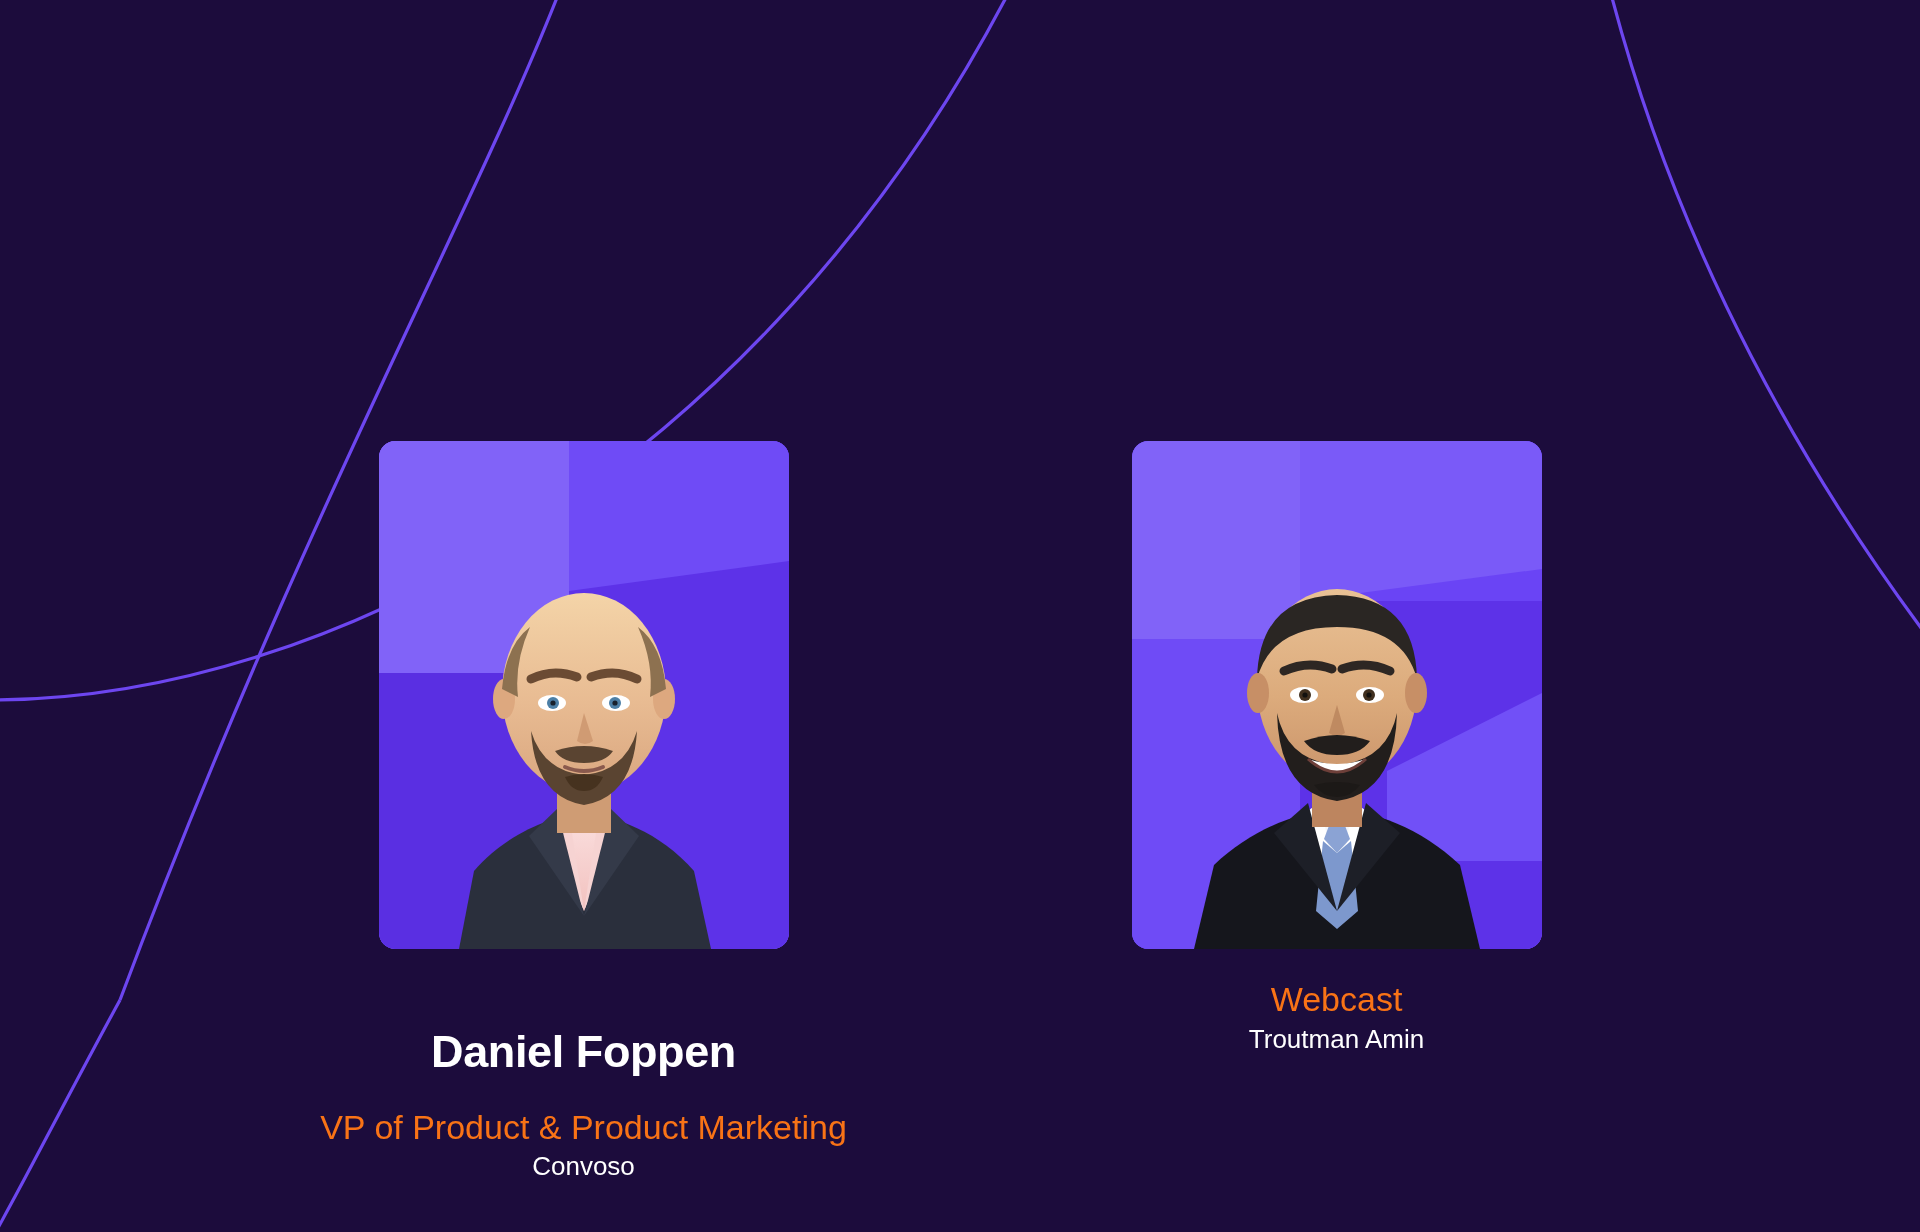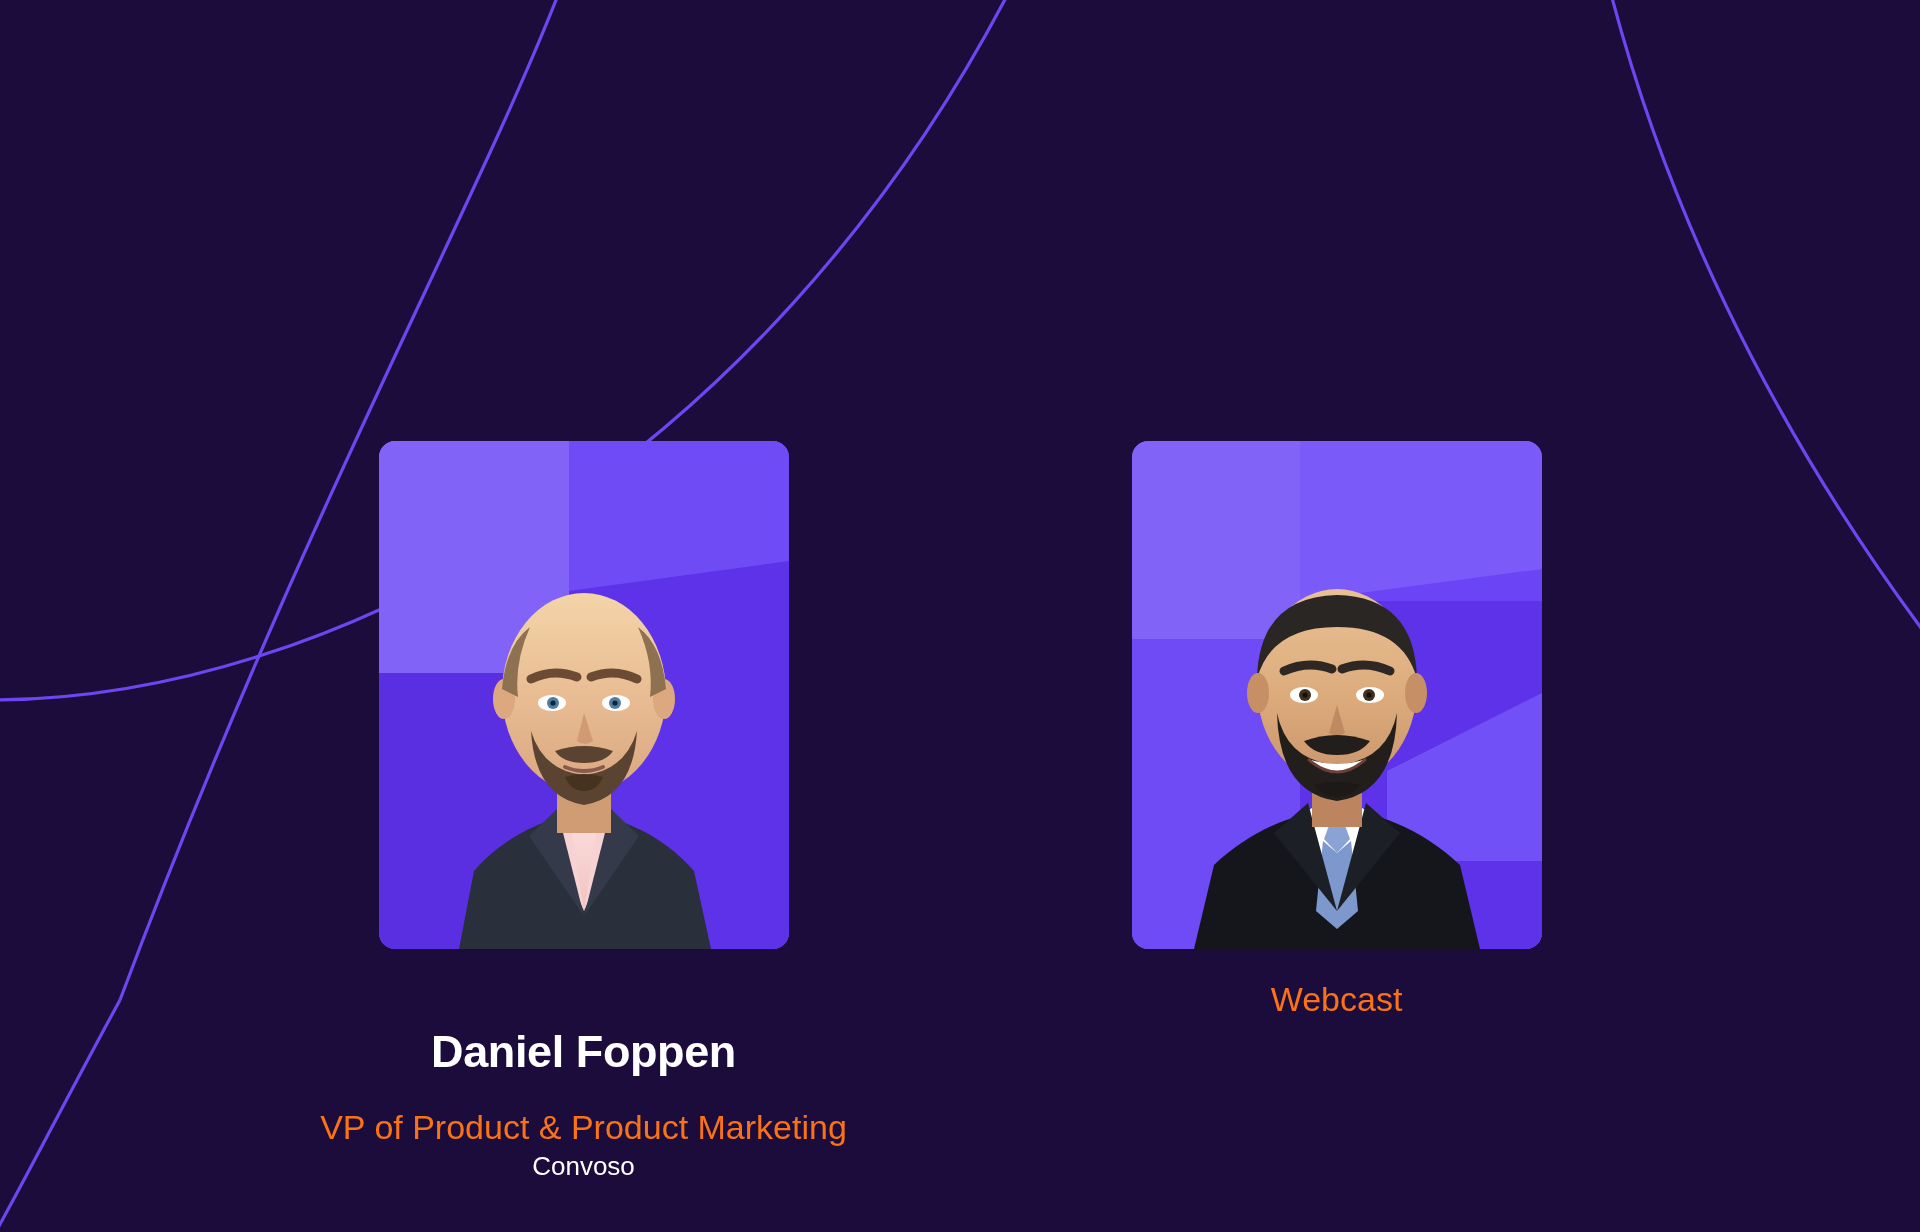--- a/index.html
+++ b/index.html
@@ -255,16 +255,17 @@
             <path d="M145 272 q2 80 60 88 q58 -8 60 -88 q-10 48 -60 52 q-50 -4 -60 -52 Z" fill="#221e1c"></path>
             <path d="M172 300 q33 -12 66 0 q-10 14 -33 14 q-23 0 -33 -14 Z" fill="#221e1c"></path>
 
             <path d="M176 318 q29 26 58 0 q-29 10 -58 0 Z" fill="#ffffff"></path>
             <path d="M176 318 q29 26 58 0" stroke="#6d3f39" stroke-width="3" fill="none"></path>
             <path d="M182 344 q23 -6 46 0 q-9 12 -23 12 q-14 0 -23 -12 Z" fill="#1c1917"></path>
           </g>
         </svg>
       </div>
       <div class="speaker-role">Webcast</div>
+      <div class="speaker-org">Troutman Amin</div>
     </div>
 
   </div>
 </div>
 
 </body></html>

